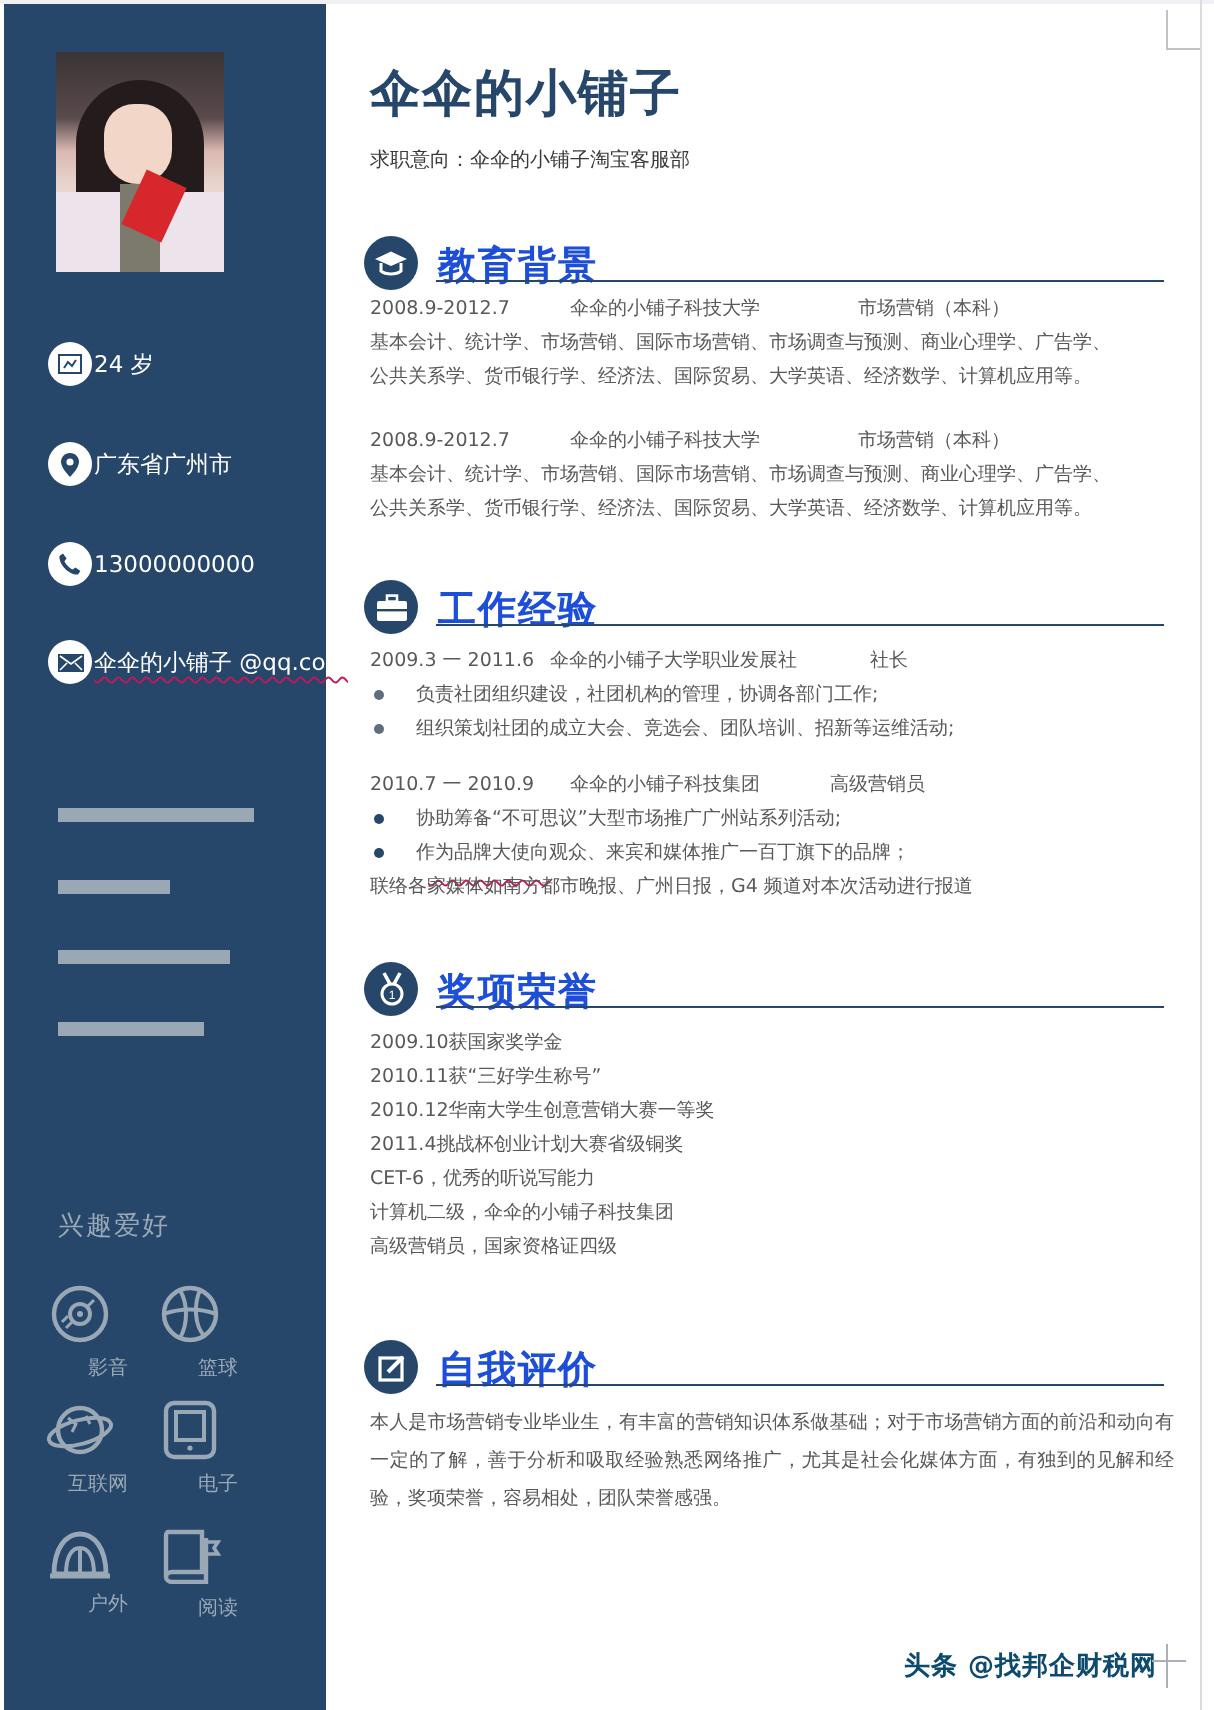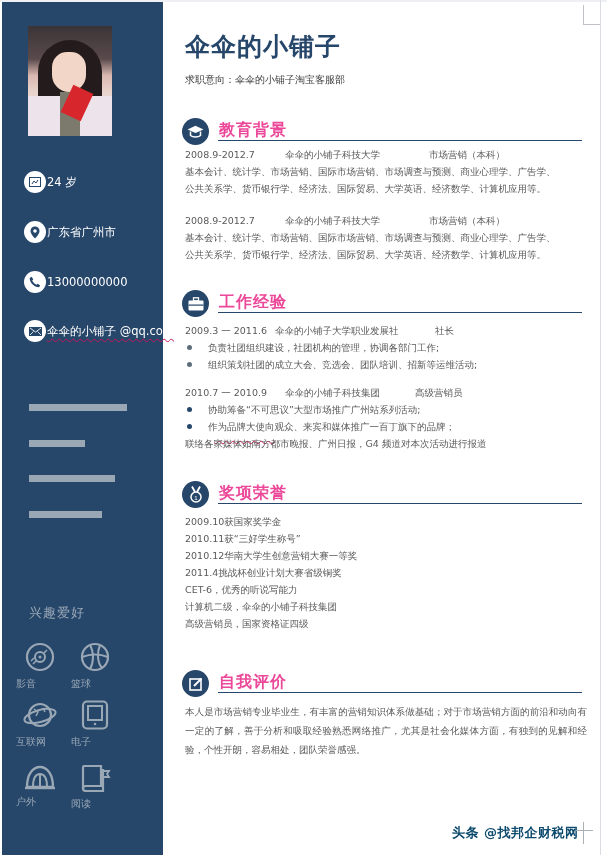--- a/index.html
+++ b/index.html
@@ -24,31 +24,31 @@
   .contact .ic { width: 22px; height: 22px; border-radius: 50%; background: #ffffff; display: flex; align-items: center; justify-content: center; }
   .contact .txt { margin-left: 1px; color: #ffffff; font-size: 11.5px; white-space: nowrap; }
   .contact .txt.email { text-decoration: underline wavy #c2185b; text-decoration-thickness: 1px; text-underline-offset: 3px; }
 
   .skill { position: absolute; left: 29px; }
   .skill .name { color: #ffffff; font-size: 11.5px; line-height: 14px; }
   .skill .name.spell { text-decoration: underline wavy #c2185b; text-decoration-thickness: 1px; text-underline-offset: 2px; font-family: Liberation Serif, serif; }
   .skill .bar { margin-top: 7px; height: 7px; background: #9aa8b6; }
 
   .hobby-title { position: absolute; left: 29px; top: 604px; color: #9aa8b6; font-size: 13px; letter-spacing: 1px; }
-  .hobby { position: absolute; width: 48px; text-align: left; }
+  .hobby { position: absolute; width: 48px; text-align: right; }
   .hobby svg { display: block; margin: 0 auto; }
   .hobby .label { margin-top: 5px; color: #9aa8b6; font-size: 10px; }
 
   
   .name { position: absolute; left: 185px; top: 30px; font-size: 25px; font-weight: bold; color: #26466a; letter-spacing: 1px; }
   .intent { position: absolute; left: 185px; top: 73px; font-size: 10px; color: #3a3a3a; }
 
   .section-head { position: absolute; left: 182px; width: 400px; height: 30px; }
   .section-head .circle { position: absolute; left: 0; top: 0; width: 27px; height: 27px; border-radius: 50%; background: #26466a; display:flex; align-items:center; justify-content:center; }
-  .section-head .title { position: absolute; left: 37px; top: 2px; font-size: 16px; font-weight: bold; color: #ec4899; letter-spacing: 1px; }
+  .section-head .title { position: absolute; left: 37px; top: 2px; font-size: 19px; font-weight: bold; color: #1d4ed8; letter-spacing: 1px; }
   .section-head .rule { position: absolute; left: 36px; top: 22px; width: 364px; height: 1px; background: #26466a; }
 
   .text { position: absolute; left: 185px; font-size: 9.5px; color: #595959; white-space: nowrap; line-height: 17px; }
   .row { display: flex; }
   .row span { display: inline-block; }
   .bullet { display: flex; align-items: center; }
   .bullet .dot { width: 5px; height: 5px; border-radius: 50%; background: #5f6e7d; margin-left: 2px; margin-right: 16px; }
   .bullet .dot.dark { background: #26466a; }
 
   .eval { position: absolute; left: 185px; top: 702px; width: 402px; font-size: 9.5px; line-height: 19px; color: #595959; text-align: justify; }
@@ -290,17 +290,17 @@
   <div class="circle">
     <svg width="14" height="14" viewBox="0 0 14 14">
         <rect x="1" y="2" width="11" height="11" fill="none" stroke="#ffffff" stroke-width="1.6"></rect>
         <path d="M5 9 L12.5 1.5" stroke="#ffffff" stroke-width="2"></path>
       </svg>
   </div>
   <div class="title">自我评价</div>
   <div class="rule"></div>
 </div>
 
-<div class="eval">本人是市场营销专业毕业生，有丰富的营销知识体系做基础；对于市场营销方面的前沿和动向有一定的了解，善于分析和吸取经验熟悉网络推广，尤其是社会化媒体方面，有独到的见解和经验，个性开朗，容易相处，团队荣誉感强。</div>
+<div class="eval">本人是市场营销专业毕业生，有丰富的营销知识体系做基础；对于市场营销方面的前沿和动向有一定的了解，善于分析和吸取经验熟悉网络推广，尤其是社会化媒体方面，有独到的见解和经验，奖项荣誉，容易相处，团队荣誉感强。</div>
 
 <div class="watermark">头条 @找邦企财税网</div>
 <div class="wm-mark"></div>
 <div class="wm-mark2"></div>
 
 </body></html>

